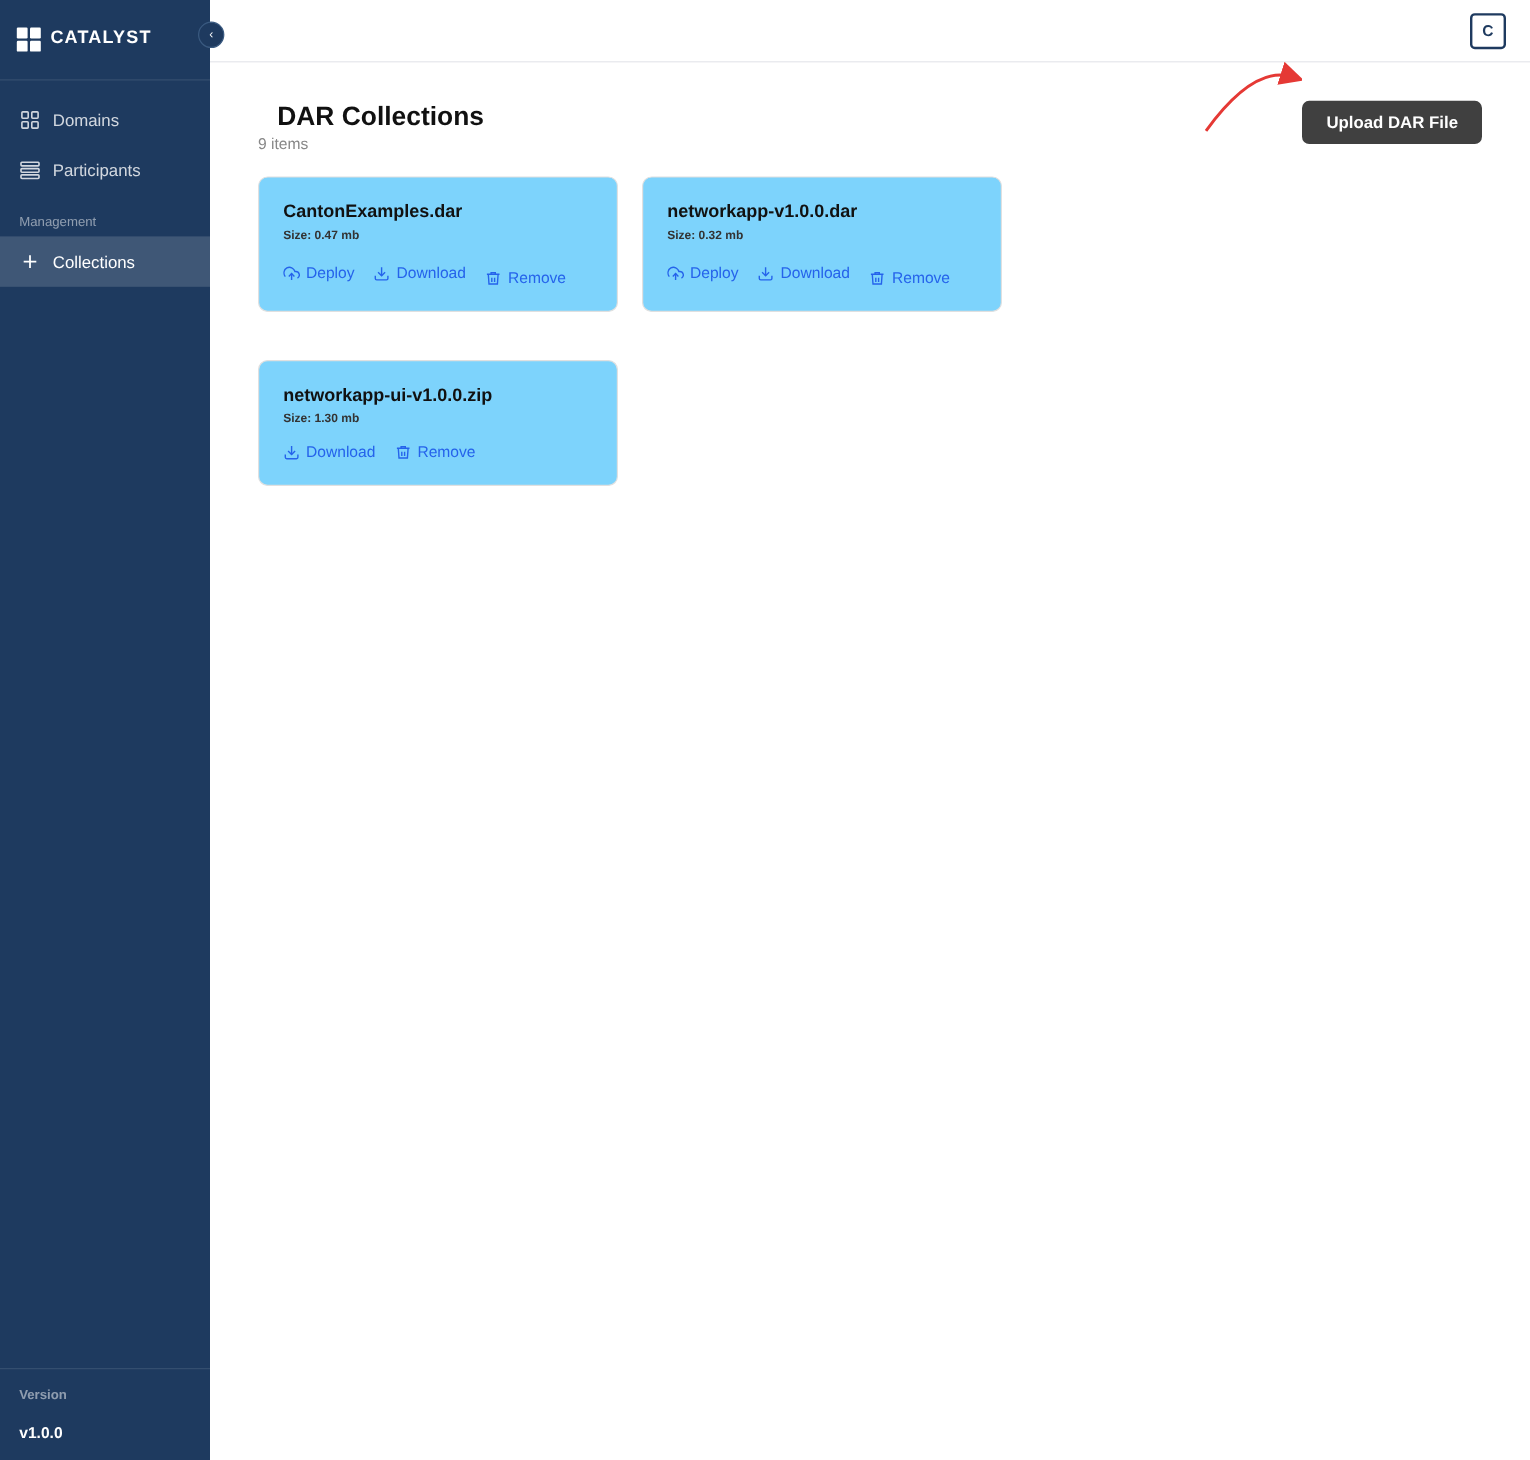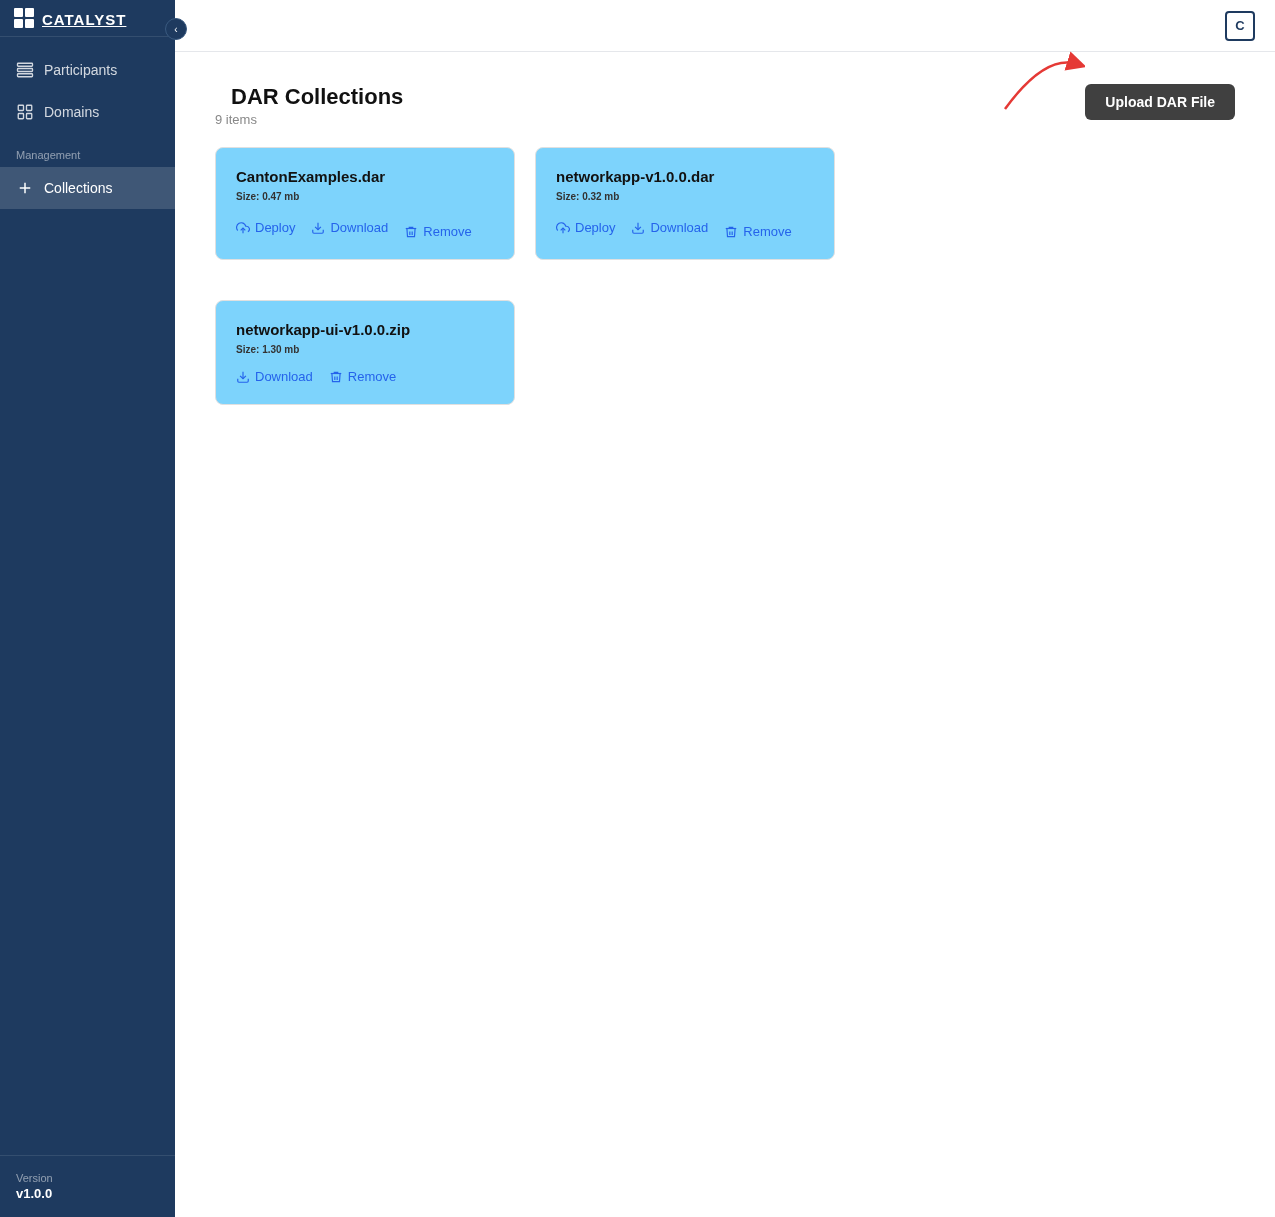--- a/index.html
+++ b/index.html
@@ -9,26 +9,25 @@
     .sidebar {
       width: 175px;
       min-width: 175px;
       background: #1e3a5f;
       color: white;
       display: flex;
       flex-direction: column;
       position: relative;
     }
     .sidebar-logo {
-      padding: 8px 14px;
-      display: flex;
-      align-items: flex-end;
+      padding: 23px 14px;
+      display: flex;
+      align-items: flex-start;
       gap: 8px;
       border-bottom: 1px solid rgba(255,255,255,0.1);
-      text-decoration: underline;
     }
     .logo-grid {
       display: grid;
       grid-template-columns: 1fr 1fr;
       gap: 2px;
       width: 20px;
       height: 20px;
     }
     .logo-grid span {
       background: white;
@@ -82,21 +81,22 @@
       text-transform: none;
       letter-spacing: 0;
     }
     .sidebar-footer {
       padding: 16px;
       border-top: 1px solid rgba(255,255,255,0.1);
     }
     .version-label {
       font-size: 11px;
       color: rgba(255,255,255,0.5);
-      margin-bottom: 2px;
+      margin-bottom: 17px;
+      font-weight: bold;
     }
     .version-value {
       font-size: 13px;
       font-weight: 600;
       color: white;
     }
 
     
     .main {
       flex: 1;
@@ -212,38 +212,38 @@
       <span></span>
         <span></span>
         <span></span>
         <span></span>
     </div>
     <span class="logo-text">CATALYST</span>
     <div class="sidebar-collapse">‹</div>
   </div>
 
   <nav class="sidebar-nav">
-
-    <div class="nav-item">
-      <svg viewBox="0 0 24 24" fill="none" stroke="currentColor" stroke-width="1.8">
-        <rect x="2" y="3" width="20" height="4" rx="1"></rect>
-        <rect x="2" y="10" width="20" height="4" rx="1"></rect>
-        <rect x="2" y="17" width="20" height="4" rx="1"></rect>
-      </svg>
-      <span>Participants</span>
-    </div>
 
     <div class="nav-item">
       <svg viewBox="0 0 24 24" fill="none" stroke="currentColor" stroke-width="1.8">
         <rect x="3" y="3" width="7" height="7" rx="1"></rect>
         <rect x="14" y="3" width="7" height="7" rx="1"></rect>
         <rect x="3" y="14" width="7" height="7" rx="1"></rect>
         <rect x="14" y="14" width="7" height="7" rx="1"></rect>
       </svg>
       <span>Domains</span>
+    </div>
+
+    <div class="nav-item">
+      <svg viewBox="0 0 24 24" fill="none" stroke="currentColor" stroke-width="1.8">
+        <rect x="2" y="3" width="20" height="4" rx="1"></rect>
+        <rect x="2" y="10" width="20" height="4" rx="1"></rect>
+        <rect x="2" y="17" width="20" height="4" rx="1"></rect>
+      </svg>
+      <span>Participants</span>
     </div>
 
 
     <div class="management-label">Management</div>
 
     <div class="nav-item active">
       <svg viewBox="0 0 24 24" fill="none" stroke="currentColor" stroke-width="2">
         <line x1="12" y1="5" x2="12" y2="19"></line>
         <line x1="5" y1="12" x2="19" y2="12"></line>
       </svg>

